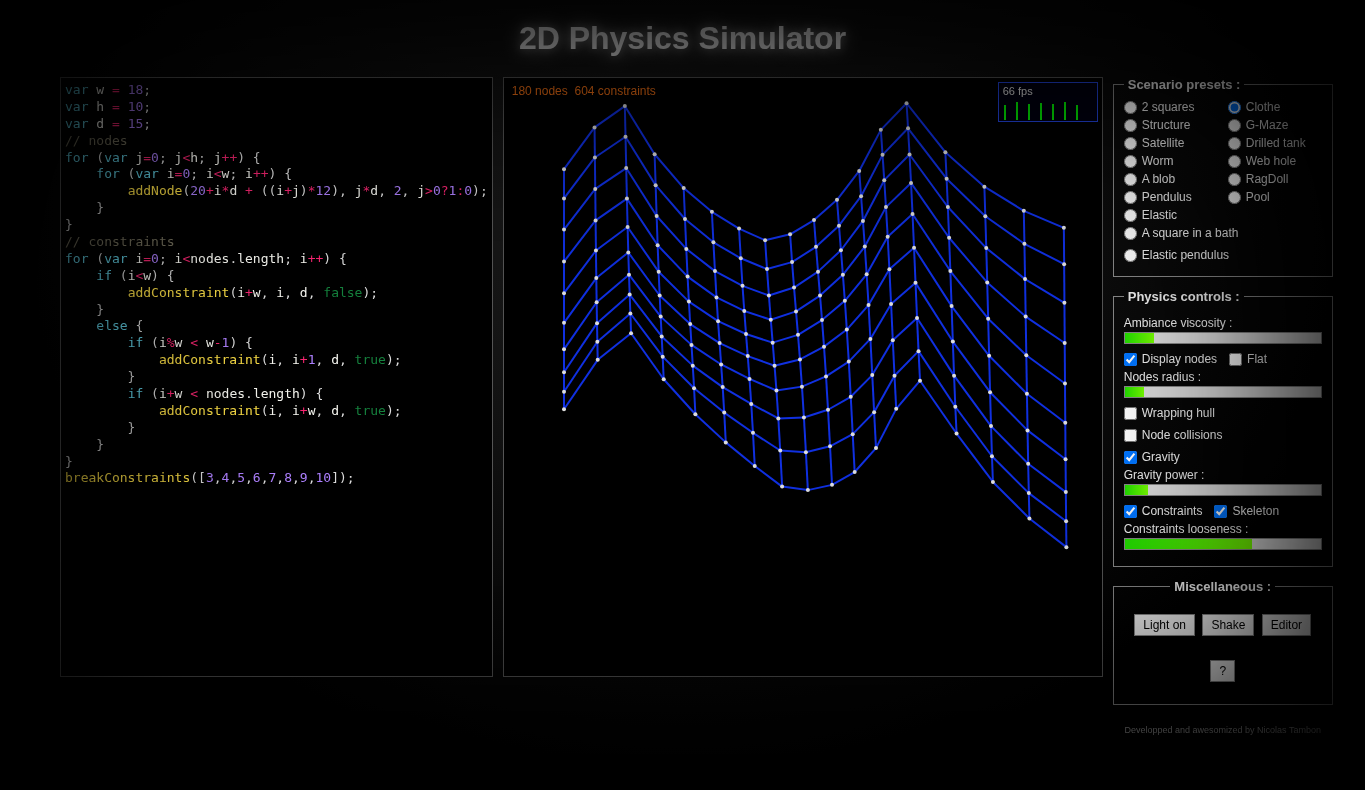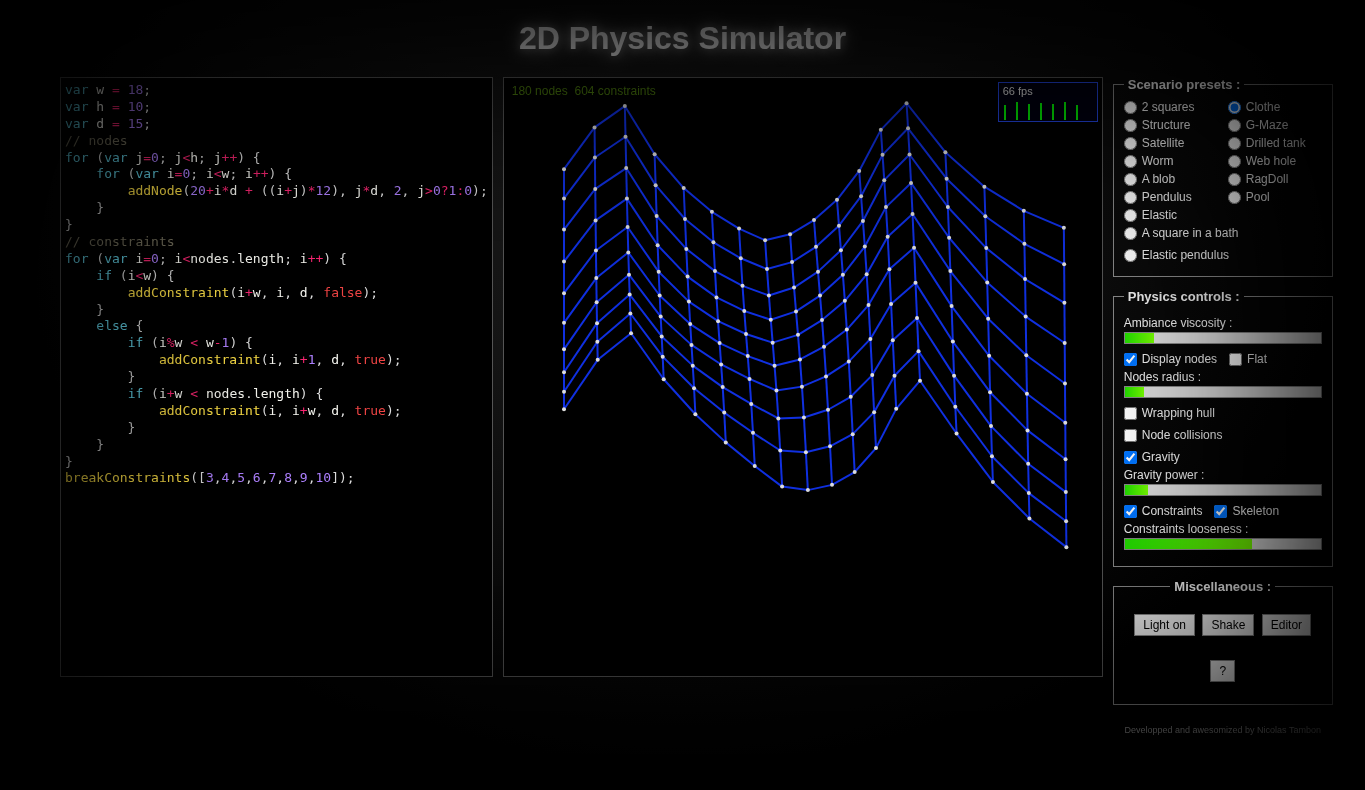--- a/index.html
+++ b/index.html
@@ -60,21 +60,21 @@
   flex: 0 0 600px;
   background: #000;
   border: 1px solid #555;
   height: 600px;
   position: relative;
 }
 .sim-stats {
   position: absolute;
   top: 6px; left: 8px;
   font-size: 12px;
-  color: #4d7c0f;
+  color: #f97316;
   text-align: center;
 }
 .fps-box {
   position: absolute;
   top: 4px; right: 4px;
   width: 100px; height: 40px;
   border: 1px solid #2244dd;
   background: rgba(0,0,40,0.4);
   color: #ddd;
   font-size: 11px;
@@ -134,21 +134,21 @@
 
 .check-row { display:flex; gap:12px; flex-wrap:wrap; margin-bottom:4px;margin-top:8px;}
 
 
 .c-kw { color:#66d9ef;}
 .c-var { color:#f8f8f2;}
 .c-num { color:#ae81ff;}
 .c-op { color:#f92672;}
 .c-cmt { color:#75715e;}
 .c-fn { color:#fde047;}
-.c-bool { color:#ef4444;}
+.c-bool { color:#15803d;}
 
 input[type=checkbox], input[type=radio]{ margin:0; }
 </style>
 </head>
 <body>
 
 <div class="title">2D Physics Simulator</div>
 
 <div class="main">
 

